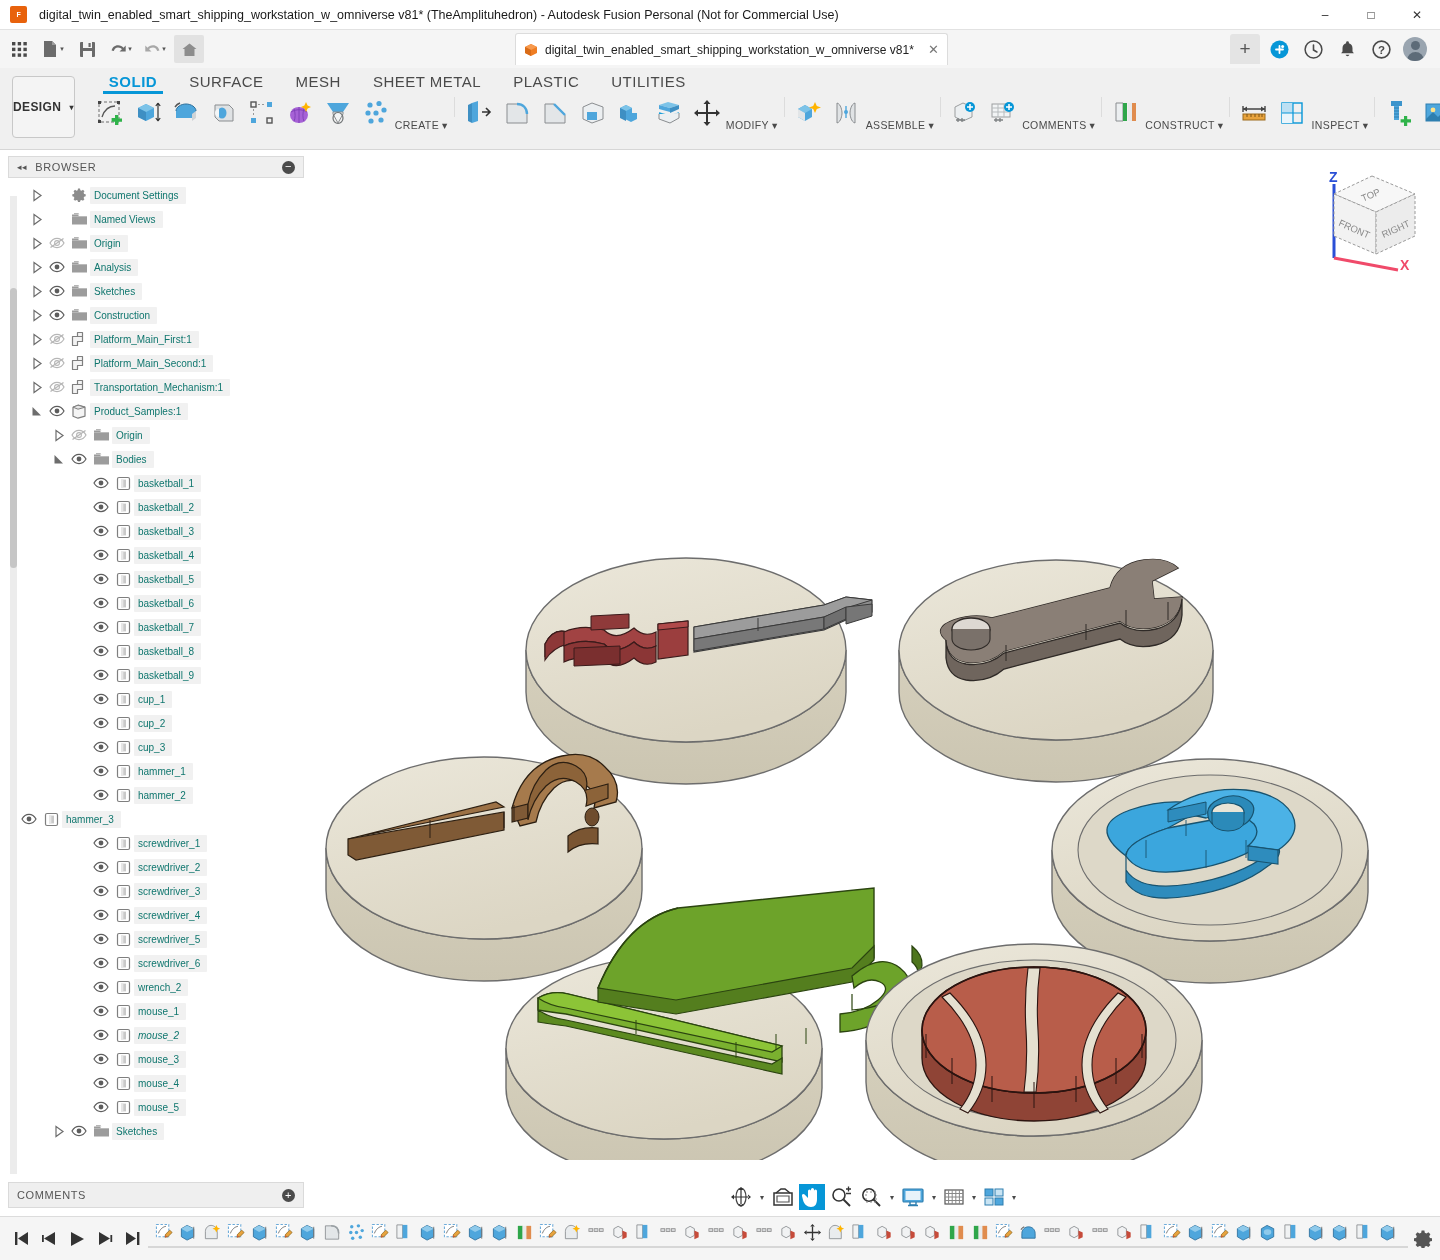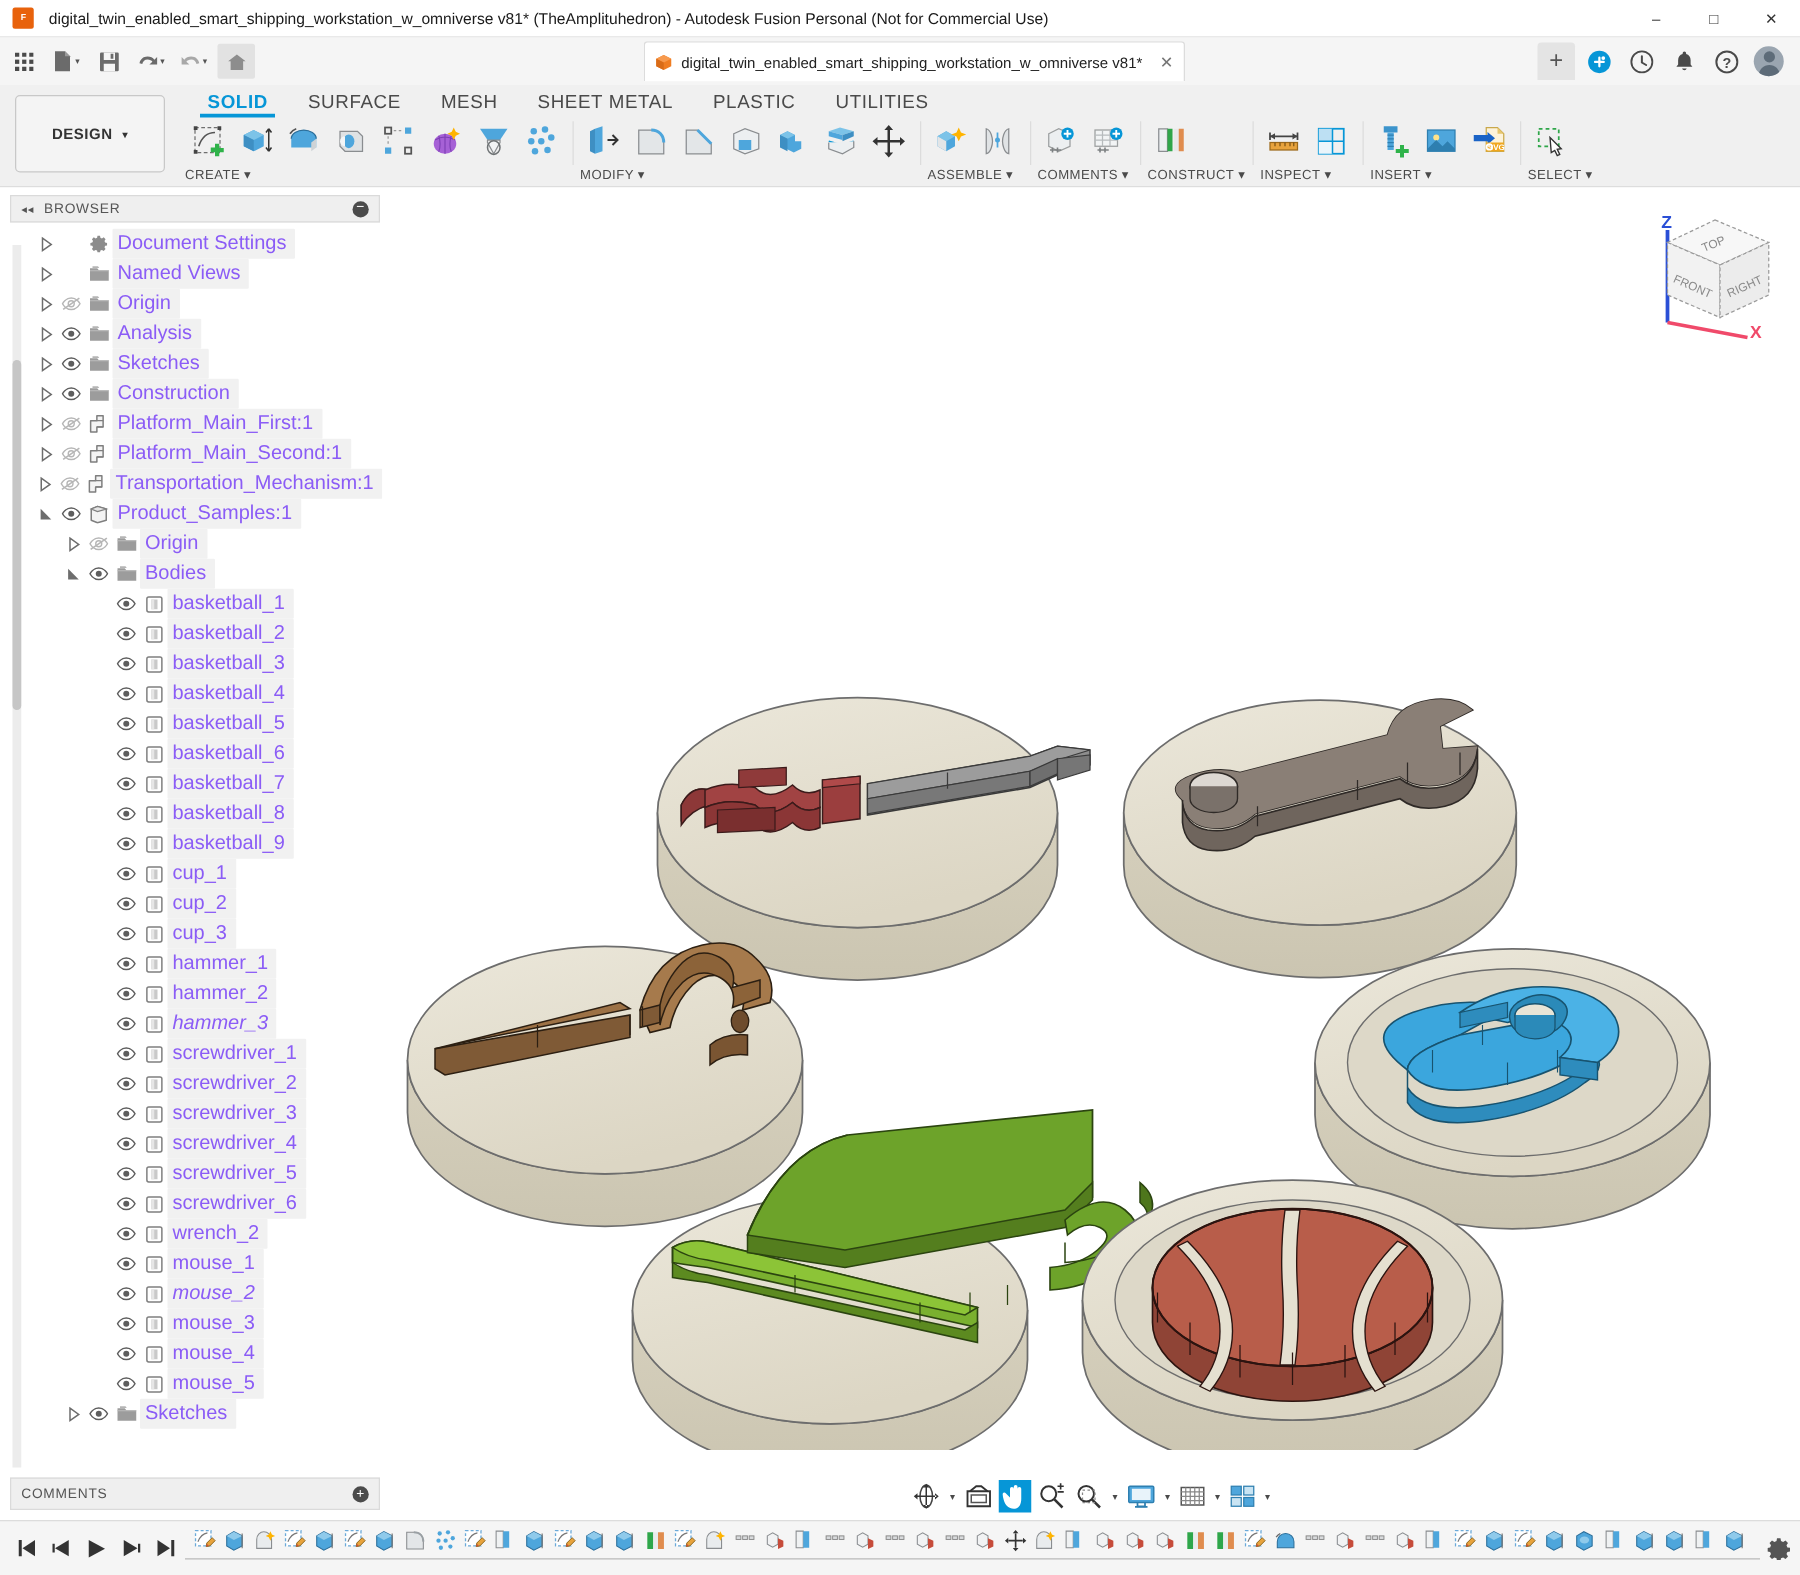--- a/index.html
+++ b/index.html
@@ -57,39 +57,39 @@
   }
   .ribbon-main { flex:1; display:flex; flex-direction:column; margin-left:10px; }
   .ribbon-tabs { height:24px; display:flex; align-items:flex-end; padding-left:8px; }
   .rtab {
     padding:0 16px; height:22px; font-size:15px; letter-spacing:0.5px; color:#4a4a4a;
     display:flex; align-items:center; position:relative;
   }
   .rtab.active { color:#0696d7; font-weight:bold; }
   .rtab.active::after { content:""; position:absolute; left:10px; right:10px; bottom:-2px; height:3px; background:#0696d7; }
   .ribbon-body { flex:1; display:flex; align-items:flex-start; padding-top:3px; }
-  .rgroup { display:flex; flex-direction:column; align-items:flex-start; padding:0 6px; position:relative; }
+  .rgroup { display:flex; align-items:flex-end; padding:0 6px; position:relative; }
   .rgroup + .rgroup::before { content:""; position:absolute; left:0; top:2px; bottom:14px; width:1px; background:#dcdcdc; }
   .ricons { display:flex; align-items:flex-start; height:36px; }
   .ricon { width:38px; height:36px; display:flex; align-items:center; justify-content:center; }
   .rglabel { font-size:10.5px; color:#4a4a4a; letter-spacing:0.4px; margin-top:2px; white-space:nowrap; }
 
   
   .body-row { flex:1; display:flex; position:relative; min-height:0; background:#ffffff; }
 
   
   .browser { width:306px; background:#fff; display:flex; flex-direction:column; position:relative; }
   .browser-head {
     height:22px; margin:6px 2px 0 8px; background:#efefef; border:1px solid #dadada;
     display:flex; align-items:center; padding:0 8px; font-size:11px; letter-spacing:0.6px; color:#555;
   }
   .browser-head .collapse { margin-right:8px; font-size:9px; color:#555; }
   .browser-head .minus { margin-left:auto; width:13px; height:13px; border-radius:50%; background:#4b4b4b; color:#fff; font-size:11px; line-height:11px; text-align:center; }
   .tree { flex:1; overflow:hidden; padding-top:5px; position:relative; }
-  .tnode { height:24px; display:flex; align-items:center; font-size:16px; color:#8b5cf6; }
+  .tnode { height:24px; display:flex; align-items:center; font-size:10px; color:#0f766e; }
   .tw { width:18px; display:flex; align-items:center; justify-content:center; color:#666; font-size:9px; }
   .eye { width:22px; display:flex; align-items:center; justify-content:center; }
   .tlabel { background:#f1f1f1; padding:3px 7px 3px 4px; border-radius:1px; white-space:nowrap; }
   .ticon { width:22px; display:flex; align-items:center; justify-content:center; }
   .tscroll { position:absolute; left:10px; top:110px; width:7px; height:280px; background:#c6c6c6; border-radius:4px; }
   .tscroll-track { position:absolute; left:10px; top:18px; width:7px; bottom:8px; background:#ececec; }
 
   .comments {
     height:26px; margin:0 2px 8px 8px; background:#efefef; border:1px solid #dadada;
     display:flex; align-items:center; padding:0 8px; font-size:11px; letter-spacing:0.6px; color:#555;
@@ -1004,21 +1004,21 @@
             </div>
             <div class="ticon">
               <svg width="15" height="15" viewBox="0 0 15 15">
                 <rect x="1.5" y="1.5" width="12" height="12" rx="1.5" fill="#fff" stroke="#7f7f7f" stroke-width="1.2"></rect>
                 <path d="M5 3.6h5v7.8H5z" fill="#c9c9c9"></path>
                 <path d="M5 3.6h2.4v7.8H5z" fill="#e6e6e6"></path>
               </svg>
             </div>
             <div class="tlabel">hammer_2</div>
           </div>
-          <div class="tnode" style="padding-left: 72px; font-style: italic;">
+          <div class="tnode" style="">
             <div class="tw"></div>
             <div class="eye">
               <svg width="16" height="12" viewBox="0 0 16 12">
                 <path d="M8 1.4C3.6 1.4 1 6 1 6s2.6 4.6 7 4.6S15 6 15 6 12.4 1.4 8 1.4z" fill="none" stroke="#5d5d5d" stroke-width="1.2"></path>
                 <circle cx="8" cy="6" r="2.4" fill="#5d5d5d"></circle>
               </svg>
             </div>
             <div class="ticon">
               <svg width="15" height="15" viewBox="0 0 15 15">
                 <rect x="1.5" y="1.5" width="12" height="12" rx="1.5" fill="#fff" stroke="#7f7f7f" stroke-width="1.2"></rect>

